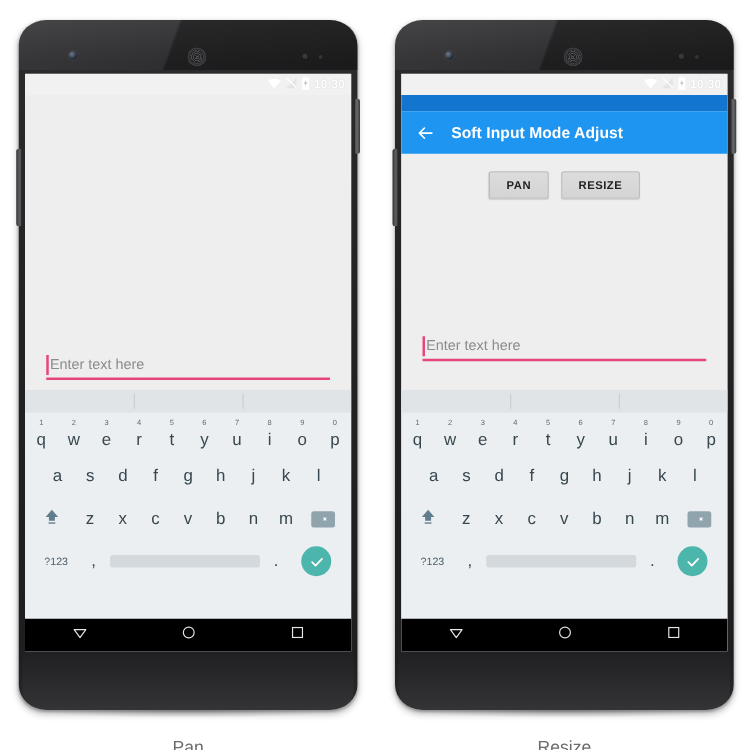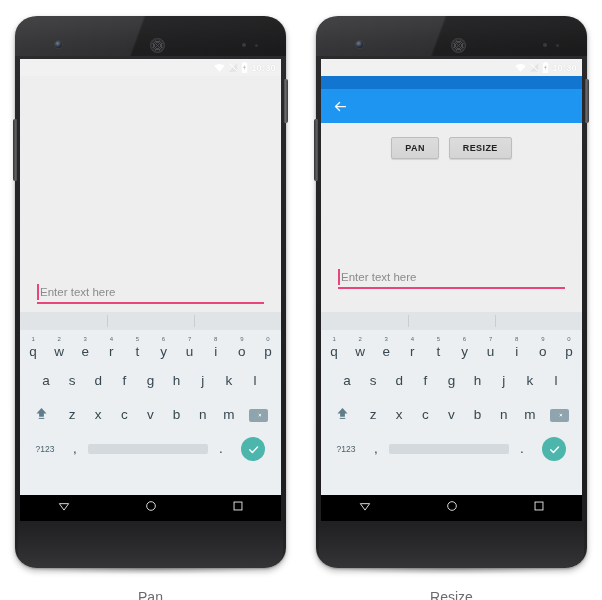--- a/index.html
+++ b/index.html
@@ -316,20 +316,21 @@
           <span class="sb-time">10:30</span>
         </div>
 
         <div class="appbar-dark"></div>
         <div class="appbar">
           <span class="back">
             <svg width="15" height="15" viewBox="0 0 24 24">
                 <path d="M20 12H4.5M10.5 5.5 4 12l6.5 6.5" stroke="#ffffff" stroke-width="2" fill="none" stroke-linecap="round" stroke-linejoin="round"></path>
               </svg>
           </span>
+          <span class="title">Soft Input Mode Adjust</span>
         </div>
 
         <div class="edittext" style="top:210px;">
           <div class="caret"></div>
           <div class="hint">Enter text here</div>
           <div class="underline"></div>
         </div>
 
         <div class="keyboard" style="top:253px;height:183px;">
           <div class="suggest">

